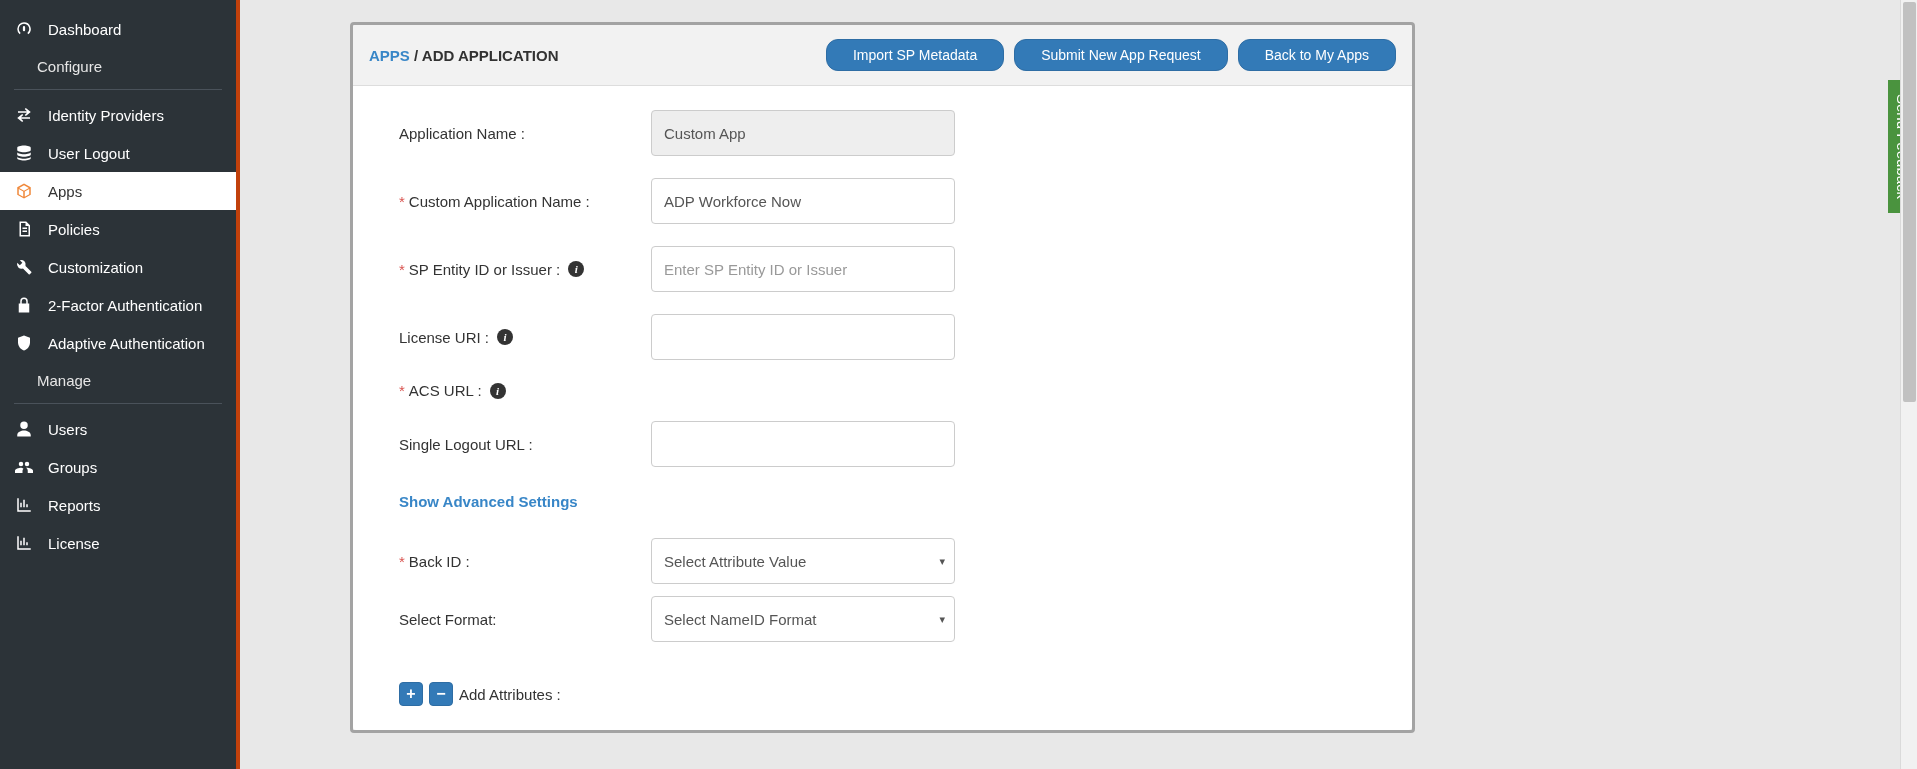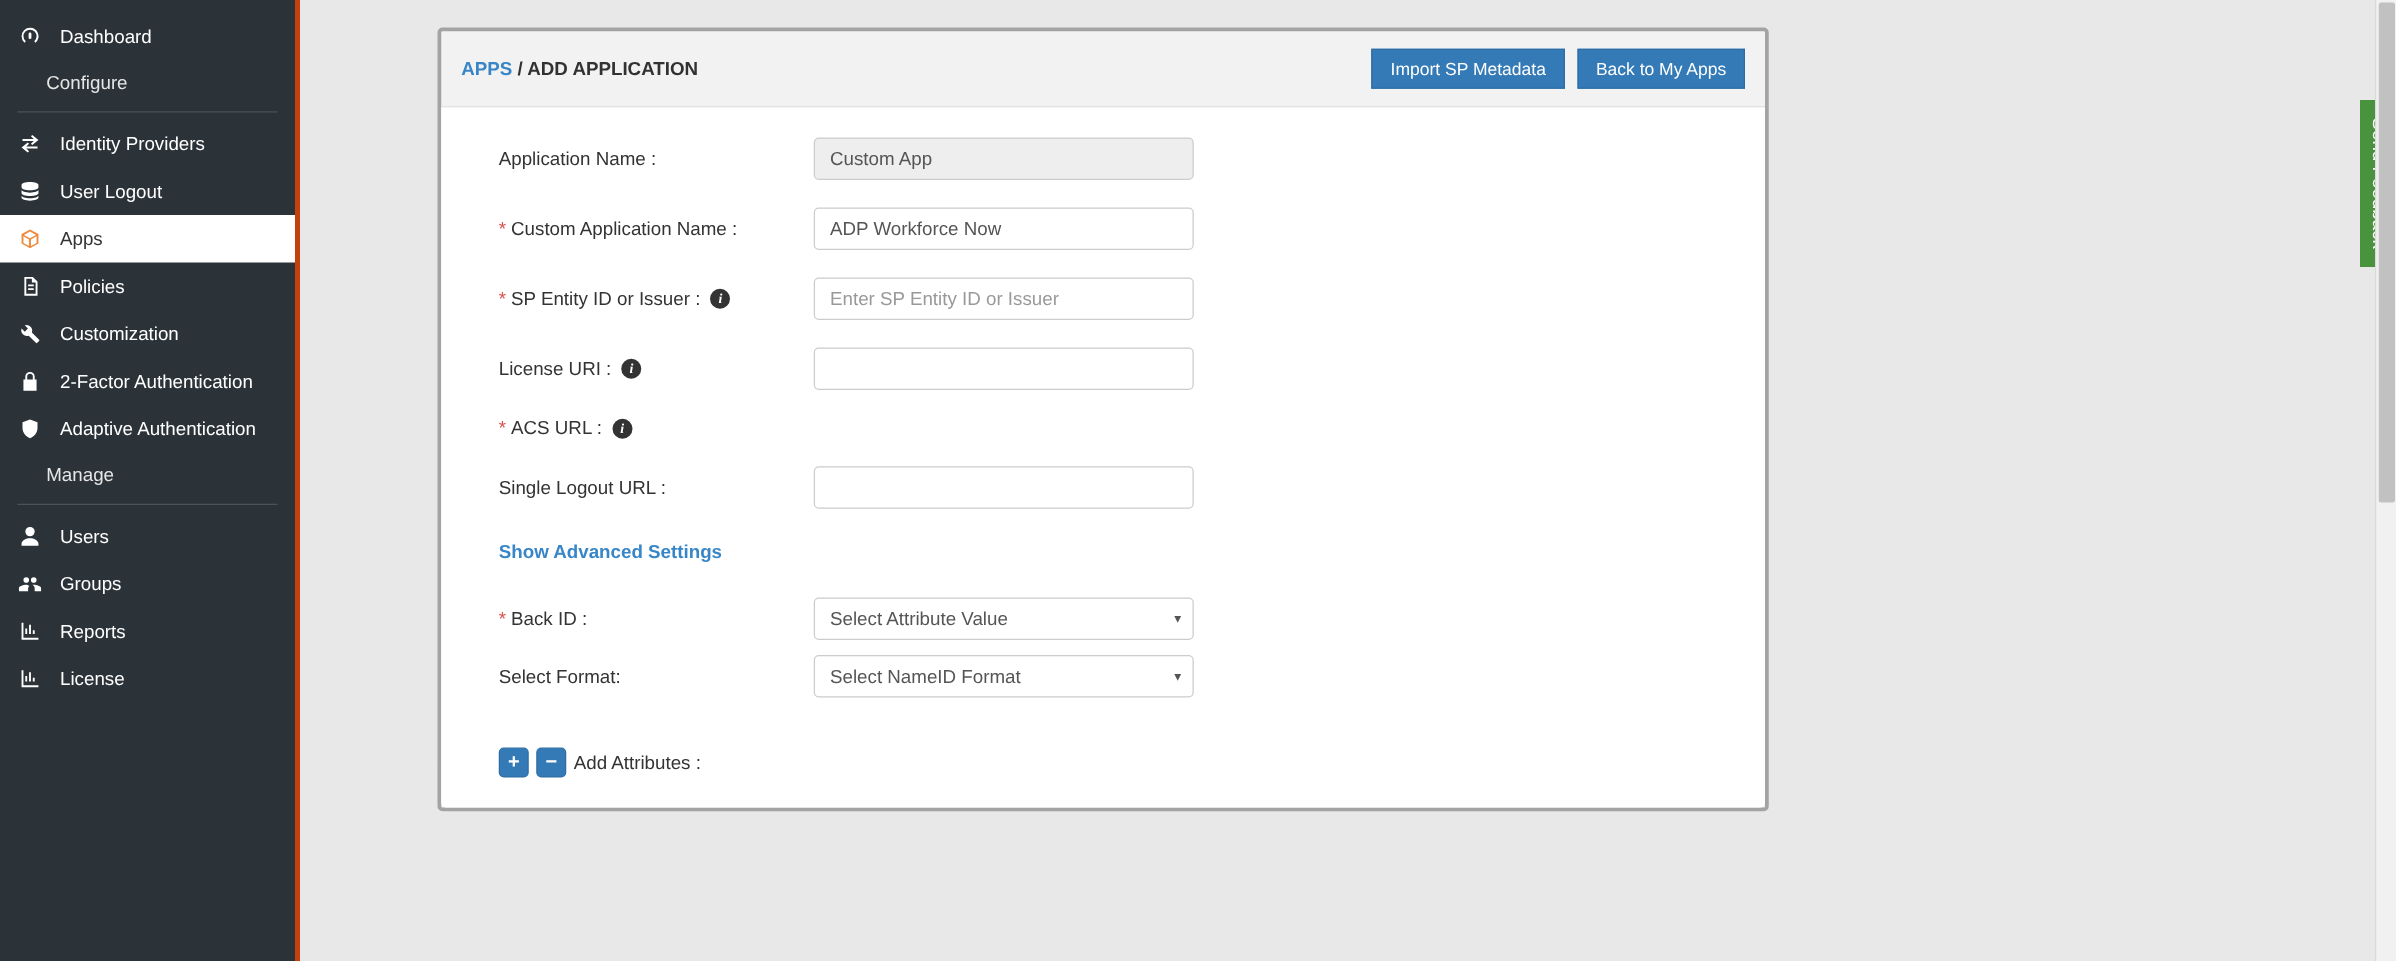--- a/index.html
+++ b/index.html
@@ -75,23 +75,23 @@
   border-bottom: 1px solid #ddd;
 }
 .breadcrumb { font-size: 15px; font-weight: 700; }
 .breadcrumb .link { color: #3886c7; }
 .breadcrumb .sep, .breadcrumb .current { color: #323232; }
 .header-buttons { display: flex; gap: 10px; }
 .btn {
   background: #337ab7;
   color: #fff;
   border: 1px solid #2e6da4;
-  padding: 7px 14px;
+  padding: 7px 26px;
   font-size: 14px;
-  border-radius: 0;
+  border-radius: 12px;
   cursor: pointer;
 }
 
 .panel-body {
   background: #fff;
   padding: 24px 46px 24px 46px;
   border-radius: 0 0 4px 4px;
 }
 .form-row {
   display: flex;
@@ -117,21 +117,21 @@
   font-weight: 700;
   font-style: italic;
   align-items: center;
   justify-content: center;
   margin-left: 4px;
   font-family: Georgia, serif;
 }
 .input-col { width: 304px; }
 .form-control {
   width: 100%;
-  height: 34px;
+  height: 46px;
   padding: 6px 12px;
   border: 1px solid #ccc;
   border-radius: 4px;
   font-size: 15px;
   color: #555;
   background: #fff;
 }
 .form-control[readonly] { background: #eee; }
 .form-control::placeholder { color: #999; }
 select.form-control { appearance: none; background-image: none; }
@@ -316,20 +316,21 @@
   </nav>
 
   <main class="main">
     <div class="panel">
       <div class="panel-header">
         <div class="breadcrumb">
           <span class="link">APPS</span><span class="sep"> / </span><span class="current">ADD APPLICATION</span>
         </div>
         <div class="header-buttons">
           <button class="btn">Import SP Metadata</button>
+          <button class="btn">Submit New App Request</button>
           <button class="btn">Back to My Apps</button>
         </div>
       </div>
 
       <div class="panel-body">
 
         <div class="form-row">
           <div class="label-col">
             <span>Application Name :</span>
           </div>

